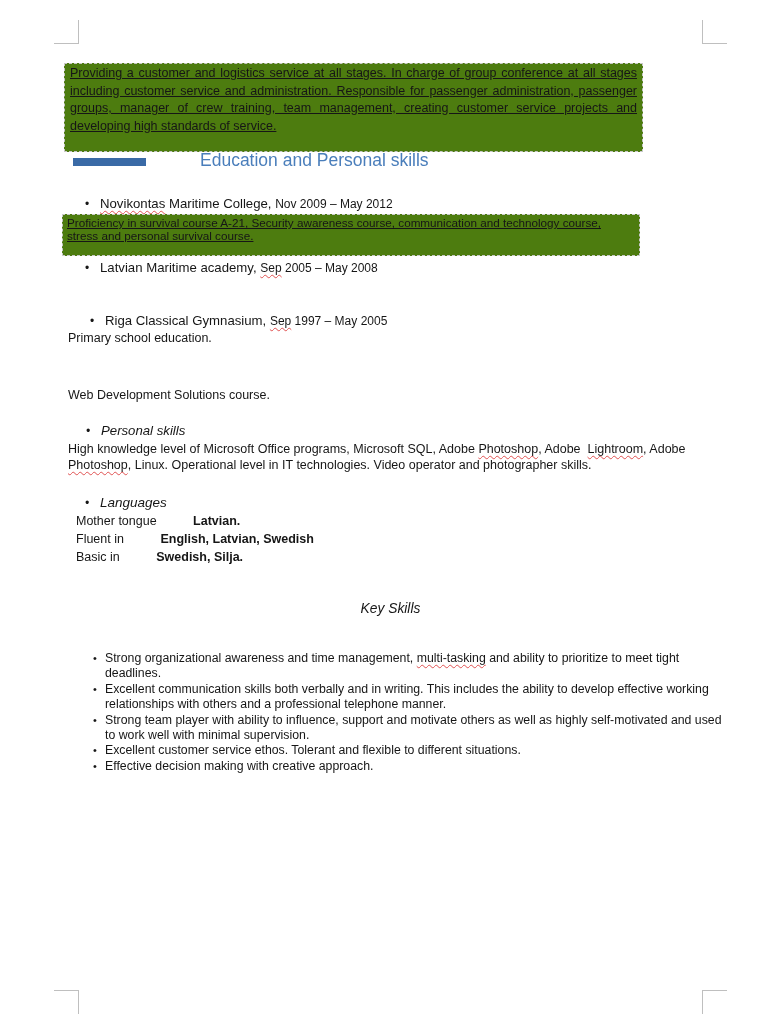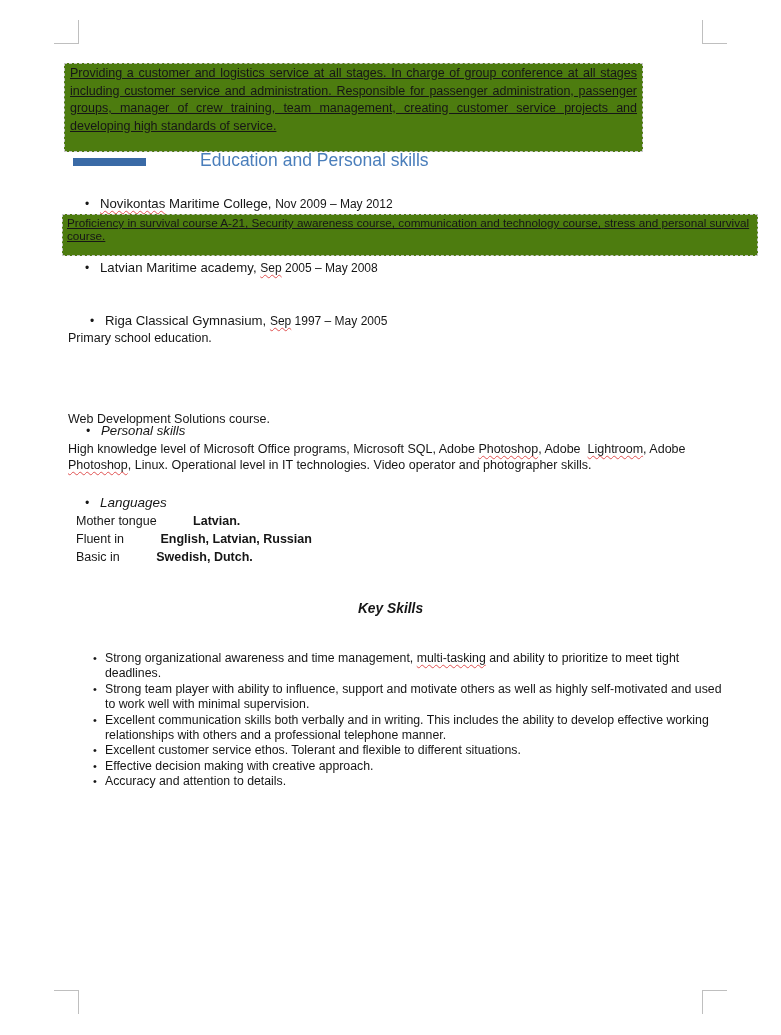--- a/index.html
+++ b/index.html
@@ -38,45 +38,45 @@
   .tbox {
     position: absolute;
     border: 1px dashed var(--border-gray, #c9c9c9);
     box-sizing: border-box;
     overflow: hidden;
     background: #4d7c0f;
     text-decoration: underline;
   }
   .box1 { top: 63px;  left: 64px; width: 579px; height: 89px;
           padding: 1px 5px 0 5px; font-size: 12.5px; line-height: 17.5px; text-align: justify; }
-  .box2 { top: 214px; left: 62px; width: 696px; height: 42px;
+  .box2 { top: 214px; left: 62px; width: 578px; height: 42px;
           padding: 1px 4px 0 4px; font-size: 11.7px; line-height: 13.3px; }
   .box3 { top: 278px; left: 62px; width: 578px; height: 33px;
           padding: 3px 4px 0 4px; font-size: 11.7px; line-height: 13.5px; }
 
   
   .h-bar  { position: absolute; top: 158px; left: 73px; width: 73px; height: 8px;
             background: var(--bar-blue, #3a6aa6); }
   .h-text { position: absolute; top: 150px; left: 154px; font-size: 17.5px;
             color: var(--heading-blue, #4a7ebb); white-space: nowrap; margin-left: 46px; }
 
   
   .tline { position: absolute; font-size: 12.5px; white-space: nowrap; }
   .t-primary { top: 331px; left: 68px; }
-  .t-web     { top: 388px; left: 68px; margin-top: 24px; }
+  .t-web     { top: 388px; left: 68px; }
   .t-mother  { top: 514px; left: 76px; }
   .t-fluent  { top: 532px; left: 76px; }
   .t-basic   { top: 550px; left: 76px; }
   .tline .b  { font-weight: bold; padding-left: 33px; }
 
   .t-high { position: absolute; top: 441px; left: 68px; width: 642px;
             font-size: 12.5px; line-height: 16px; }
 
   .h-keyskills { position: absolute; top: 601px; left: 0; width: 781px; text-align: center;
-                 font-size: 13.8px; font-weight: bold; font-style: italic; white-space: nowrap; }
+                 font-size: 13.8px; font-weight: normal; font-style: italic; white-space: nowrap; }
 
   
   .ks-list { position: absolute; top: 639px; left: 81px; width: 640px;
              margin: 12px; padding: 0; list-style: none;
              font-size: 12.3px; line-height: 15.4px; }
   .ks-list li { position: relative; padding-left: 12px; }
   .ks-list li::before { content: "•"; position: absolute; left: 0; top: 0; font-size: 11px; }
 
   
   .sq { text-decoration: underline wavy var(--squiggle-red, #e05252) 1px;
@@ -115,26 +115,25 @@
 
   <div class="bline l-personal">
     <span class="blt"></span><span>Personal skills</span>
   </div>
   <div class="t-high"><span>High knowledge level of Microsoft Office programs, Microsoft SQL, Adobe </span><span class="sq">Photoshop</span><span>, Adobe&nbsp; </span><span class="sq">Lightroom</span><span>, Adobe </span><span class="sq">Photoshop</span><span>, Linux. Operational level in IT technologies. Video operator and photographer skills.</span></div>
 
   <div class="bline l-languages">
     <span class="blt"></span><span>Languages</span>
   </div>
   <div class="tline t-mother"><span>Mother tongue </span><span class="b">Latvian.</span></div>
-  <div class="tline t-fluent"><span>Fluent in </span><span class="b">English, Latvian, Russian</span></div>
-  <div class="tline t-basic"><span>Basic in </span><span class="b">Swedish, Dutch.</span></div>
+  <div class="tline t-fluent"><span>Fluent in </span><span class="b">English, Latvian, Swedish</span></div>
+  <div class="tline t-basic"><span>Basic in </span><span class="b">Swedish, Silja.</span></div>
 
   <div class="h-keyskills">Key Skills</div>
   <ul class="ks-list">
     <li><span>Strong organizational awareness and time management, </span><span class="sq">multi-tasking</span><span> and ability to prioritize to meet tight deadlines.</span></li>
+    <li><span>Excellent communication skills both verbally and in writing. This includes the ability to develop effective working relationships with others and a professional telephone manner.</span></li>
     <li><span>Strong team player with ability to influence, support and motivate others as well as highly self-motivated and used to work well with minimal supervision.</span></li>
-    <li><span>Excellent communication skills both verbally and in writing. This includes the ability to develop effective working relationships with others and a professional telephone manner.</span></li>
     <li><span>Excellent customer service ethos. Tolerant and flexible to different situations.</span></li>
     <li><span>Effective decision making with creative approach.</span></li>
-    <li><span>Accuracy and attention to details.</span></li>
   </ul>
 
 </div>
 
 </body></html>

